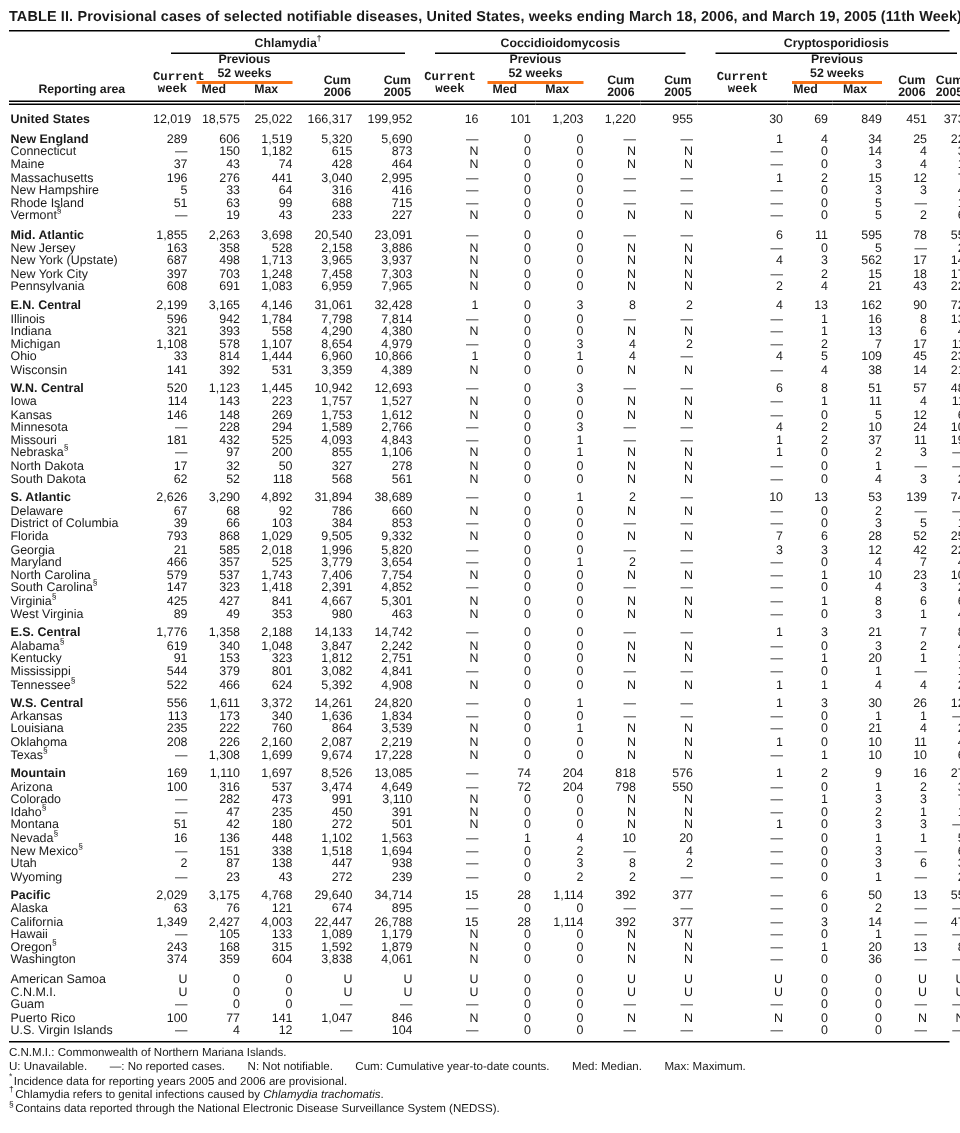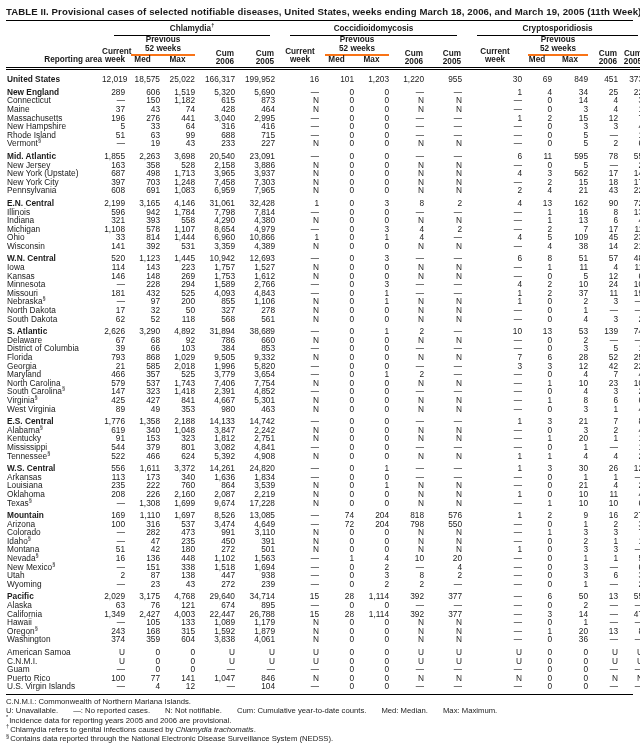--- a/index.html
+++ b/index.html
@@ -2,27 +2,27 @@
 <html><head>
 <meta charset="utf-8">
 <style>
   html,body{margin:0;padding:0;background:#fff;}
   body{width:640px;height:755px;overflow:hidden;font-family:"Liberation Sans","DejaVu Sans",sans-serif;color:#1a1a1a;}
   .page{padding:4px 7px 0 6px;}
   .title{font-weight:bold;font-size:9.6px;line-height:11px;padding:2px 0 3px 0;border-bottom:1.5px solid #000;letter-spacing:0.1px;white-space:nowrap;}
   table{border-collapse:collapse;table-layout:fixed;width:626px;margin-top:2px;}
   col.c-area{width:96px;}
   thead th{font-weight:bold;font-size:8.2px;line-height:8.8px;padding:0;vertical-align:bottom;text-align:center;}
-  th.area-h{text-align:right;vertical-align:bottom;padding-bottom:2px;padding-left:1px;}
+  th.area-h{text-align:center;vertical-align:bottom;padding-bottom:2px;padding-left:1px;}
   .grpline{border-bottom:1px solid #000;margin:0 8px 0 12px;padding:2px 0 1px 0;text-align:center;white-space:nowrap;}
   .prevwrap{border-bottom:2px solid #f97316;margin:0 3px;padding-bottom:1px;}
   th.h-cw div,th.h-cum div{white-space:nowrap;}
   th.h-cum{text-align:right;padding-right:4px;}
   th.h-mm{text-align:center;padding-right:6px;padding-bottom:2px;}
-  th.h-cw{padding-bottom:2px;}
+  th.h-cw{padding-bottom:2px;font-family:Liberation Mono, monospace;}
   td.rulecell{border-top:3px double #000;height:1px;padding:0;line-height:1px;font-size:1px;}
   tbody td{font-size:8.3px;line-height:8.6px;padding:0;white-space:nowrap;vertical-align:bottom;}
   td.area{text-align:left;padding-left:1px;overflow:visible;}
   td.num{text-align:right;padding-right:3px;}
   tr.bold td.area{font-weight:bold;}
   tr.gap td{padding-top:4px;}
   sup.mark{font-size:5.6px;vertical-align:super;line-height:0;}
   .foot{border-top:1.5px solid #000;margin-top:3px;padding-top:2px;}
   .fline{font-size:7.7px;line-height:9.3px;white-space:nowrap;}
   .legend span{margin-right:15px;}

